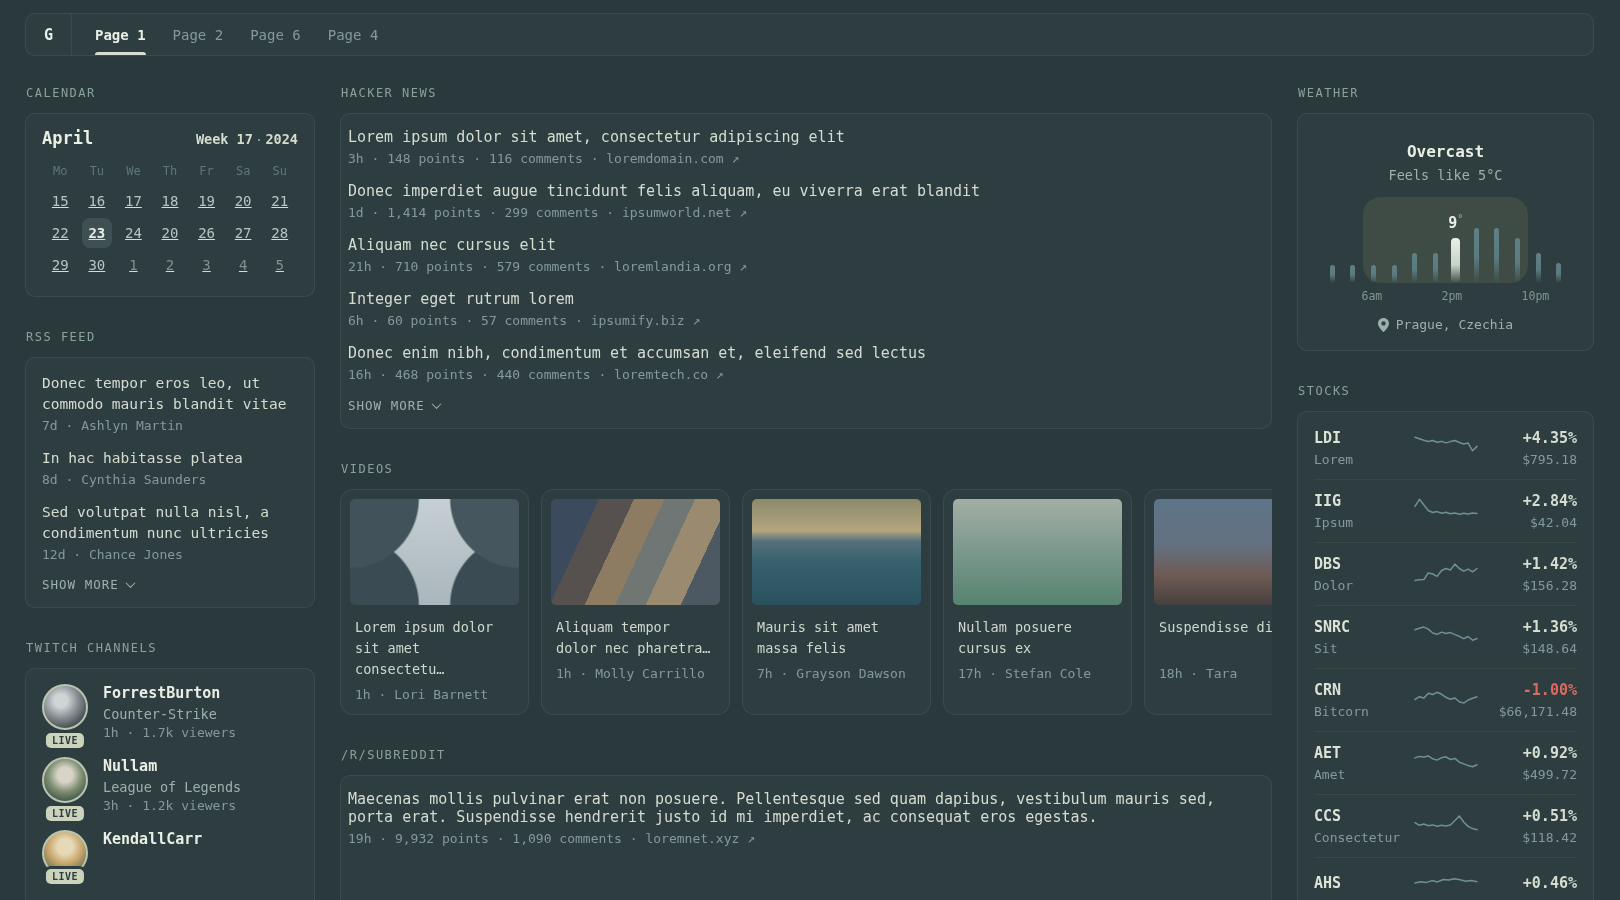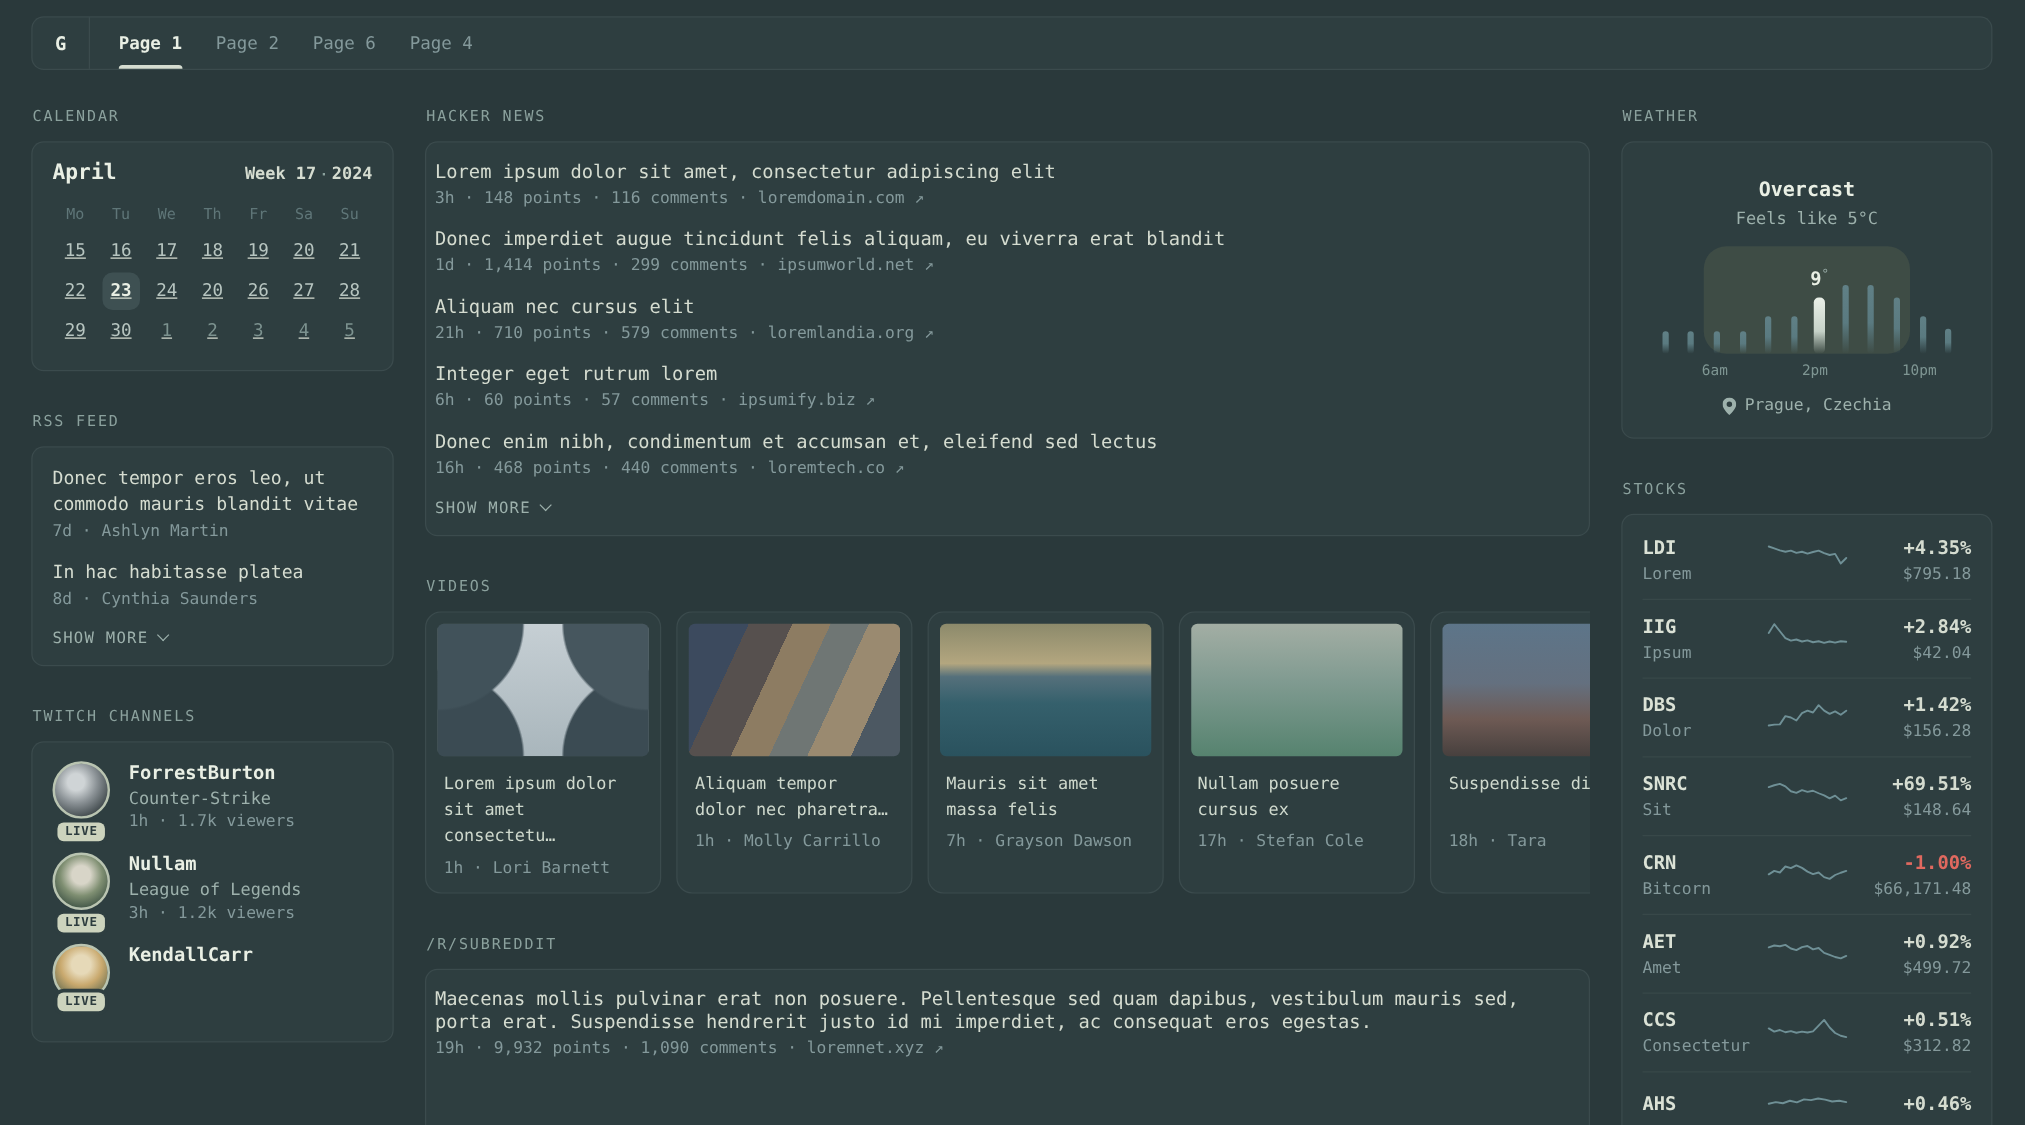--- a/index.html
+++ b/index.html
@@ -204,20 +204,24 @@
       <div class="card pad-card">
         <div>
             <div class="feed-item">
     <div class="feed-title">Donec tempor eros leo, ut commodo mauris blandit vitae</div>
     <div class="feed-meta">7d · Ashlyn Martin</div>
   </div>
             <div class="feed-item">
     <div class="feed-title">In hac habitasse platea</div>
     <div class="feed-meta">8d · Cynthia Saunders</div>
   </div>
+            <div class="feed-item">
+    <div class="feed-title">Sed volutpat nulla nisl, a condimentum nunc ultricies</div>
+    <div class="feed-meta">12d · Chance Jones</div>
+  </div>
           </div>
         <div class="show-more">
           <span>SHOW MORE</span>
           <span class="chev"></span>
         </div>
       </div>
     </section>
 
     <section class="widget">
       <div class="w-label">TWITCH CHANNELS</div>
@@ -448,21 +452,21 @@
   </div>
           <div class="stock-row">
     <div>
       <div class="st-sym">SNRC</div>
       <div class="st-name">Sit</div>
     </div>
     <div class="st-spark"><svg width="66" height="26" viewBox="0 0 66 26">
                 <polyline points="2.0,7.7 6.4,6.2 10.9,5.1 15.3,7.1 19.7,11.0 24.1,12.3 28.6,10.1 33.0,11.5 37.4,10.6 41.9,12.6 46.3,14.3 50.7,16.7 55.1,14.5 59.6,18.3 64.0,16.5" fill="none" stroke="#6f9096" stroke-width="1.5" stroke-linejoin="round" stroke-linecap="round"></polyline>
               </svg></div>
     <div class="st-right">
-      <div class="st-change">+69.51%</div>
+      <div class="st-change">+1.36%</div>
       <div class="st-price">$148.64</div>
     </div>
   </div>
           <div class="stock-row">
     <div>
       <div class="st-sym">CRN</div>
       <div class="st-name">Bitcorn</div>
     </div>
     <div class="st-spark"><svg width="66" height="26" viewBox="0 0 66 26">
                 <polyline points="2.0,14.5 6.4,11.7 10.9,13.0 15.3,8.2 19.7,9.5 24.1,7.3 28.6,9.3 33.0,12.3 37.4,14.3 41.9,13.0 46.3,16.7 50.7,18.1 55.1,15.0 59.6,13.2 64.0,11.7" fill="none" stroke="#6f9096" stroke-width="1.5" stroke-linejoin="round" stroke-linecap="round"></polyline>
@@ -488,21 +492,21 @@
           <div class="stock-row">
     <div>
       <div class="st-sym">CCS</div>
       <div class="st-name">Consectetur</div>
     </div>
     <div class="st-spark"><svg width="66" height="26" viewBox="0 0 66 26">
                 <polyline points="2.0,11.7 6.4,14.3 10.9,13.0 15.3,14.8 19.7,13.9 24.1,15.2 28.6,14.3 33.0,15.0 37.4,14.1 41.9,9.5 46.3,4.9 50.7,11.0 55.1,15.4 59.6,17.6 64.0,18.7" fill="none" stroke="#6f9096" stroke-width="1.5" stroke-linejoin="round" stroke-linecap="round"></polyline>
               </svg></div>
     <div class="st-right">
       <div class="st-change">+0.51%</div>
-      <div class="st-price">$312.82</div>
+      <div class="st-price">$118.42</div>
     </div>
   </div>
           <div class="stock-row">
     <div>
       <div class="st-sym">AHS</div>
       <div class="st-name"></div>
     </div>
     <div class="st-spark"><svg width="66" height="26" viewBox="0 0 66 26">
                 <polyline points="2.0,13.0 7.6,11.7 13.3,12.6 18.9,10.6 24.5,11.9 30.2,9.5 35.8,10.1 41.5,8.8 47.1,9.7 52.7,11.2 58.4,10.6 64.0,11.7" fill="none" stroke="#6f9096" stroke-width="1.5" stroke-linejoin="round" stroke-linecap="round"></polyline>
               </svg></div>

